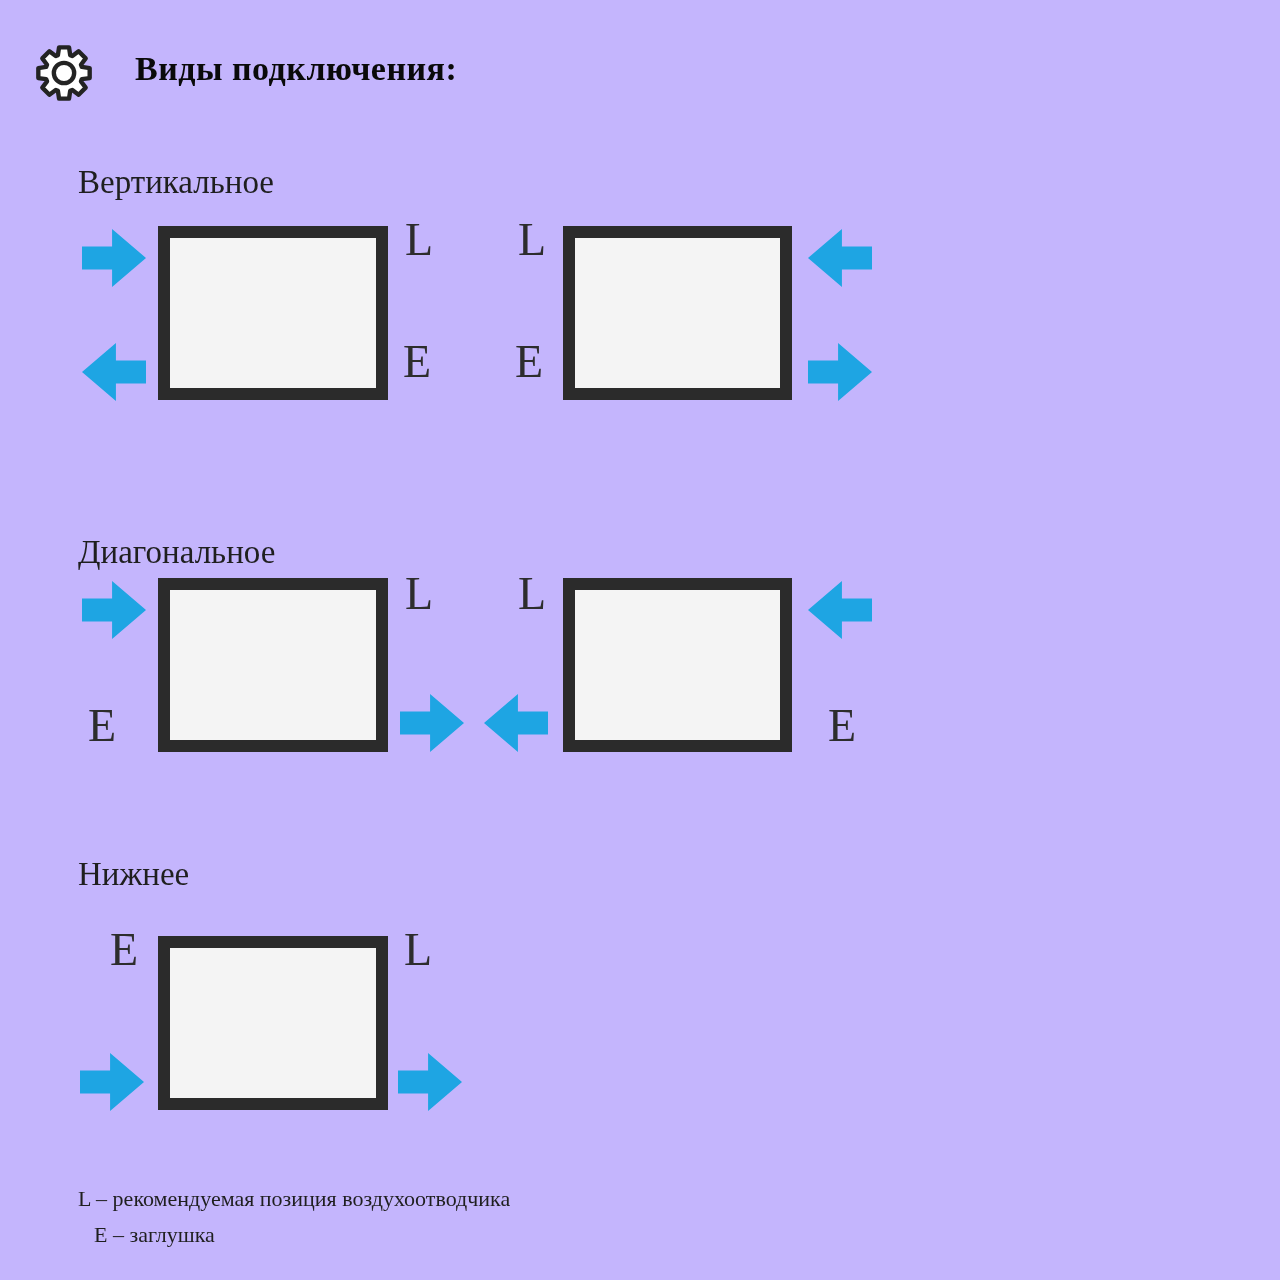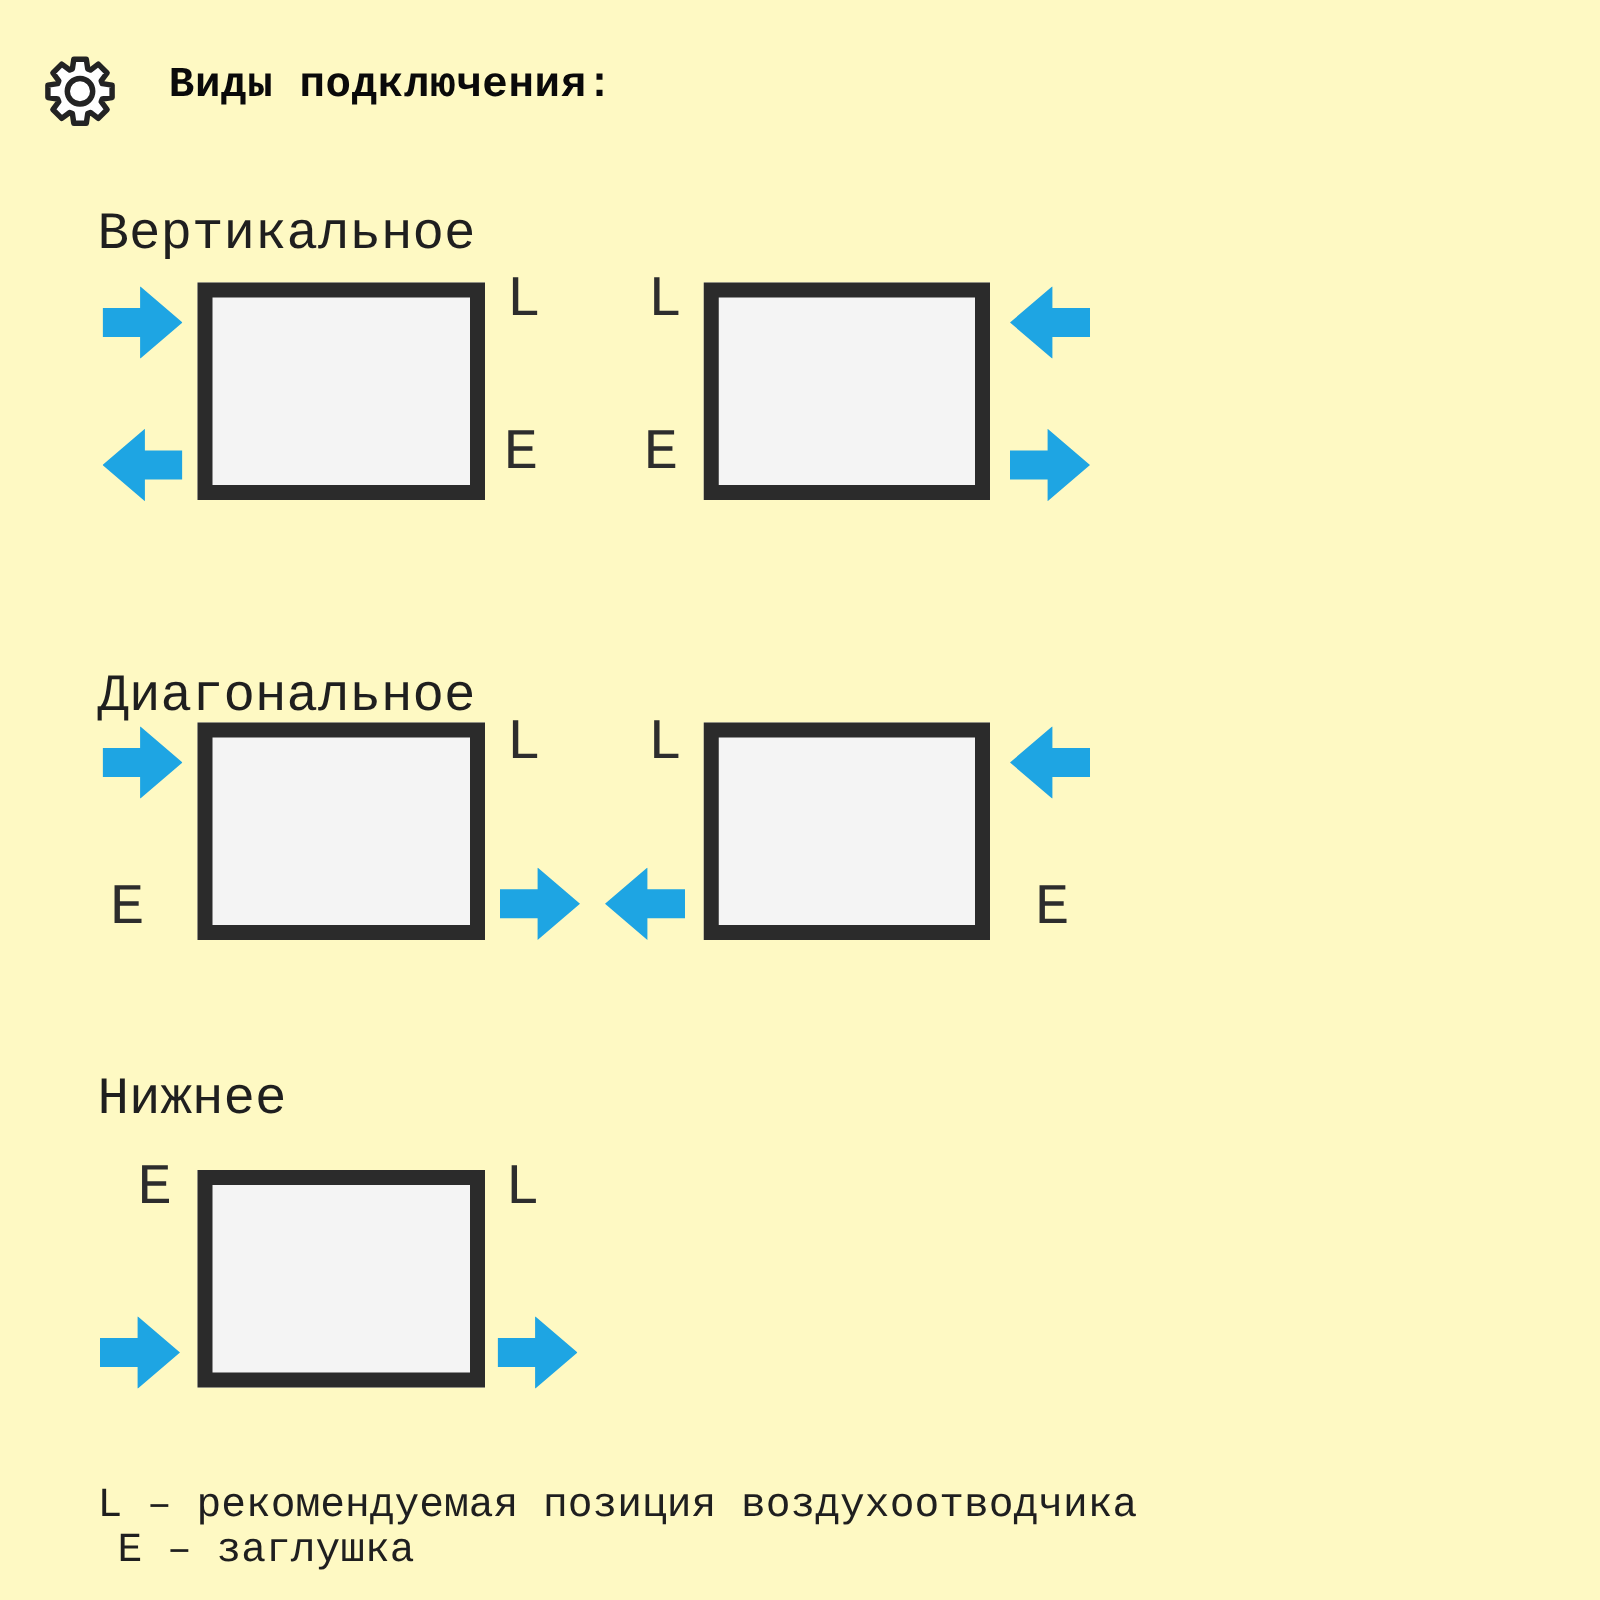--- a/index.html
+++ b/index.html
@@ -4,34 +4,34 @@
 <style>
   html, body {
     margin: 0;
     padding: 0;
     background: #ffffff;
   }
   .canvas {
     position: relative;
     width: 1280px;
     height: 1280px;
-    background: #fef9c3;
-    font-family: Liberation Mono, monospace;
+    background: #c4b5fd;
+    font-family: Liberation Serif, serif;
     overflow: hidden;
   }
   .abs { position: absolute; }
   .title {
     font-size: 34px;
     font-weight: bold;
     line-height: 1;
     color: #0a0a0a;
     letter-spacing: 0.5px;
   }
   .section-label {
-    font-size: 42px;
+    font-size: 33px;
     font-weight: 400;
     line-height: 1;
     color: var(--text-dark, #1f1f1f);
     text-align: right;
   }
   .radiator {
     box-sizing: border-box;
     width: 230px;
     height: 174px;
     border: 12px solid var(--radiator-border, #2b2b2b);
@@ -44,21 +44,21 @@
     clip-path: polygon(0% 30%, 47% 30%, 47% 0%, 100% 50%, 47% 100%, 47% 70%, 0% 70%);
   }
   .arrow.left { transform: scaleX(-1); }
   .port-label {
     font-size: 46px;
     font-weight: 400;
     line-height: 1;
     color: #2d2d2d;
   }
   .legend-line {
-    font-size: 33px;
+    font-size: 22px;
     font-weight: 400;
     line-height: 1;
     color: var(--text-dark, #1f1f1f);
   }
   .gear { display: block; }
 </style>
 </head>
 <body>
 
 <div class="canvas">

